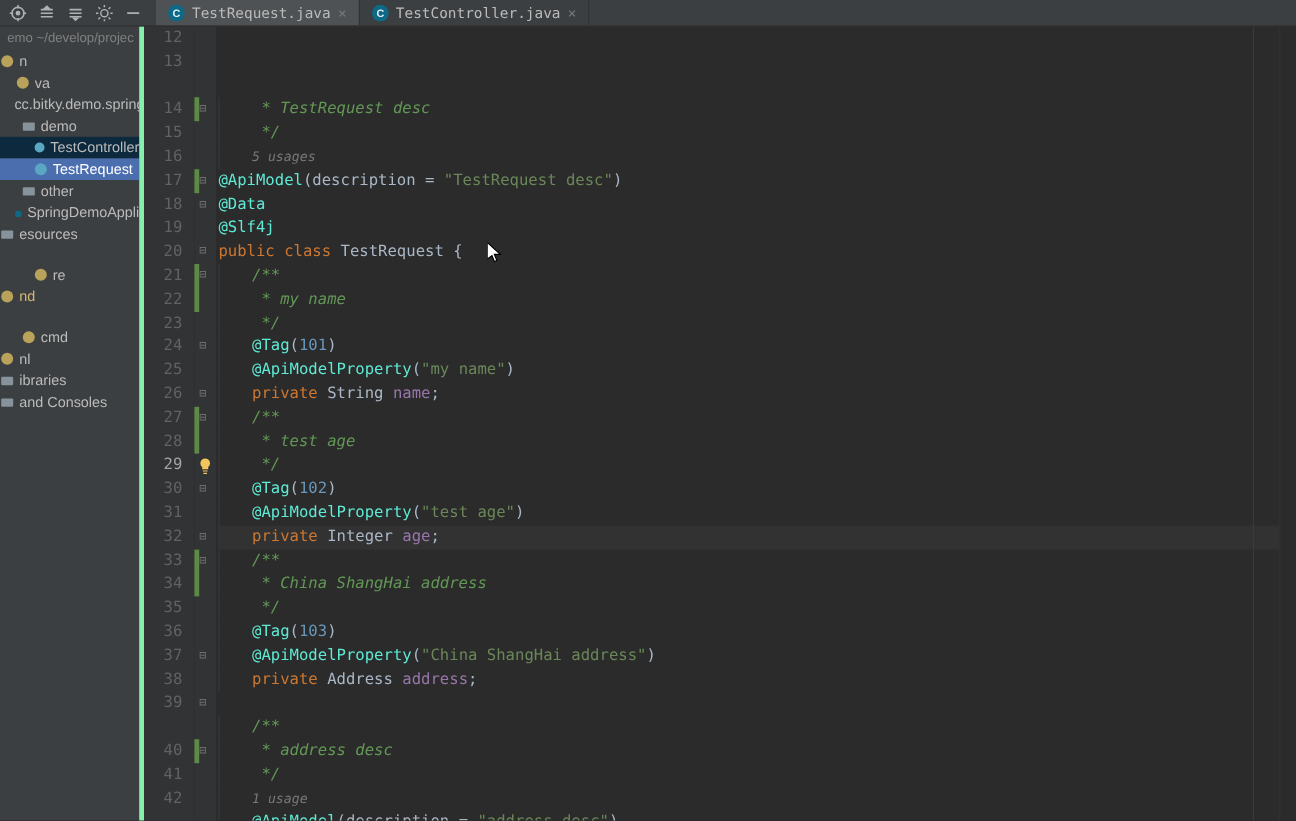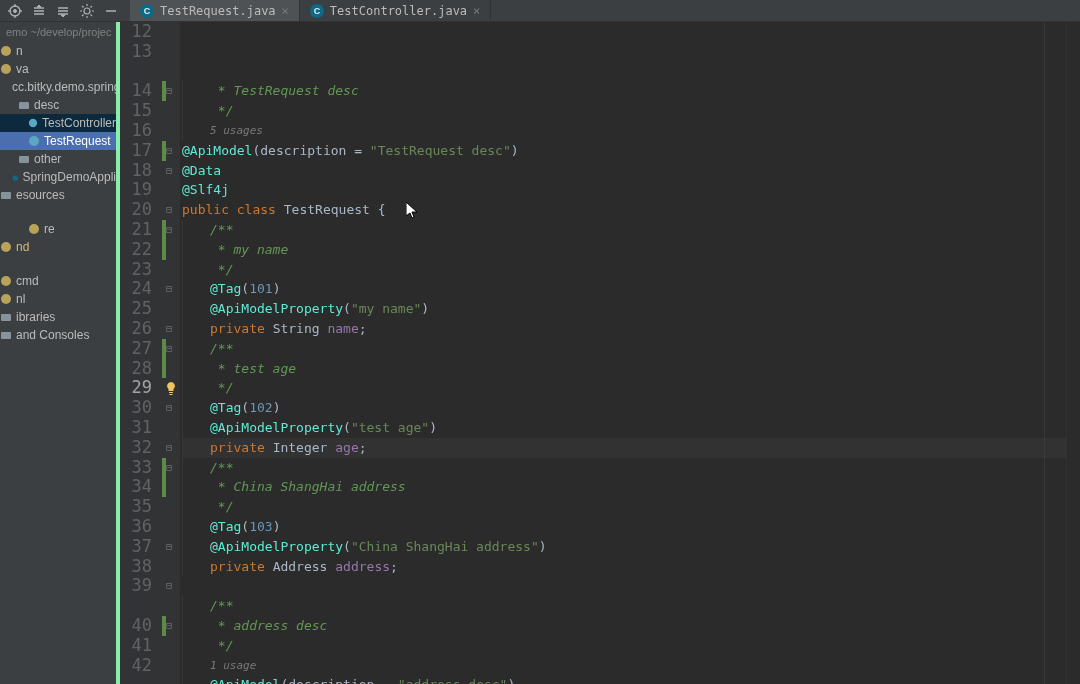--- a/index.html
+++ b/index.html
@@ -30,21 +30,21 @@
   .tree li.selected { background: #0d293e; text-align: center; }
   .tree li.selected-active { background: #4b6eaf; color: #ffffff; }
   .tree .pkg-icon { width: 12px; height: 12px; display: inline-block; }
   .tree .pkg-icon.folder svg rect { fill: #87939a; }
   .tree .pkg-icon.pkg svg circle { fill: #b9a35a; }
   .tree .pkg-icon.class svg circle { fill: #0d6986; }
   .tree .pkg-icon.class-sel svg circle { fill: #5aa7c4; }
 
   
   .editor-wrap { flex: 1; display: flex; background: #2b2b2b; position: relative; }
-  .gutter { width: 42px; background: #313335; text-align: right; color: #606366; padding-top: 0; font-size: 17px; line-height: 19.8px; user-select: none; }
+  .gutter { width: 42px; background: #313335; text-align: right; color: #606366; padding-top: 0; font-size: 13px; line-height: 19.8px; user-select: none; }
   .gutter .num { padding-right: 10px; height: 19.8px; display: flex; align-items: center; justify-content: flex-end; }
   .gutter .num.hl { color: #a4a3a3; }
 
   .marks { width: 18px; background: #313335; position: relative; }
   .marks .fold { position: absolute; left: 4px; width: 10px; height: 10px; color: #6e6e6e; font-size: 10px; line-height: 10px; }
   .marks .bulb { position: absolute; left: 2px; width: 14px; height: 14px; }
   .marks .bulb svg path { fill: #f2c55c; }
   .marks .greenbar { position: absolute; left: 0; width: 4px; background: #5d8b47; }
 
   .code { flex: 1; position: relative; font-size: 13px; line-height: 19.8px; white-space: pre; padding-left: 2px; }
@@ -133,37 +133,37 @@
   <div class="main">
     <div class="tree">
       <div class="crumb">emo  ~/develop/projec</div>
       <ul id="tree-list">
           <li style="padding-left: 0px;">
             <span class="pkg-icon pkg"><svg viewBox="0 0 12 12">
                 <circle cx="6" cy="6" r="5"></circle>
               </svg></span>
             <span>n</span>
           </li>
-          <li style="padding-left: 0px;">
+          <li style="padding-left: 13px;">
             <span class="pkg-icon pkg"><svg viewBox="0 0 12 12">
                 <circle cx="6" cy="6" r="5"></circle>
               </svg></span>
             <span>va</span>
           </li>
           <li style="padding-left: 8px;">
             <span class="pkg-icon pkg"><svg viewBox="0 0 12 12">
                 <circle cx="6" cy="6" r="5"></circle>
               </svg></span>
             <span>cc.bitky.demo.spring</span>
           </li>
           <li style="padding-left: 18px;">
             <span class="pkg-icon folder"><svg viewBox="0 0 12 12">
                 <rect x="1" y="3" width="10" height="7" rx="1"></rect>
               </svg></span>
-            <span>desc</span>
+            <span>demo</span>
           </li>
           <li class="selected" style="padding-left: 28px;">
             <span class="pkg-icon class-sel"><svg viewBox="0 0 12 12">
                 <circle cx="6" cy="6" r="5"></circle>
               </svg></span>
             <span>TestController</span>
           </li>
           <li class="selected-active" style="padding-left: 28px;">
             <span class="pkg-icon class-sel"><svg viewBox="0 0 12 12">
                 <circle cx="6" cy="6" r="5"></circle>
@@ -195,21 +195,21 @@
               </svg></span>
             <span>re</span>
           </li>
           <li style="padding-left: 0px; color: rgb(213, 183, 120);">
             <span class="pkg-icon pkg"><svg viewBox="0 0 12 12">
                 <circle cx="6" cy="6" r="5"></circle>
               </svg></span>
             <span>nd</span>
           </li>
           <li style="padding-left: 0px; height: 16px;"></li>
-          <li style="padding-left: 0px;">
+          <li style="padding-left: 18px;">
             <span class="pkg-icon pkg"><svg viewBox="0 0 12 12">
                 <circle cx="6" cy="6" r="5"></circle>
               </svg></span>
             <span>cmd</span>
           </li>
           <li style="padding-left: 0px;">
             <span class="pkg-icon pkg"><svg viewBox="0 0 12 12">
                 <circle cx="6" cy="6" r="5"></circle>
               </svg></span>
             <span>nl</span>

